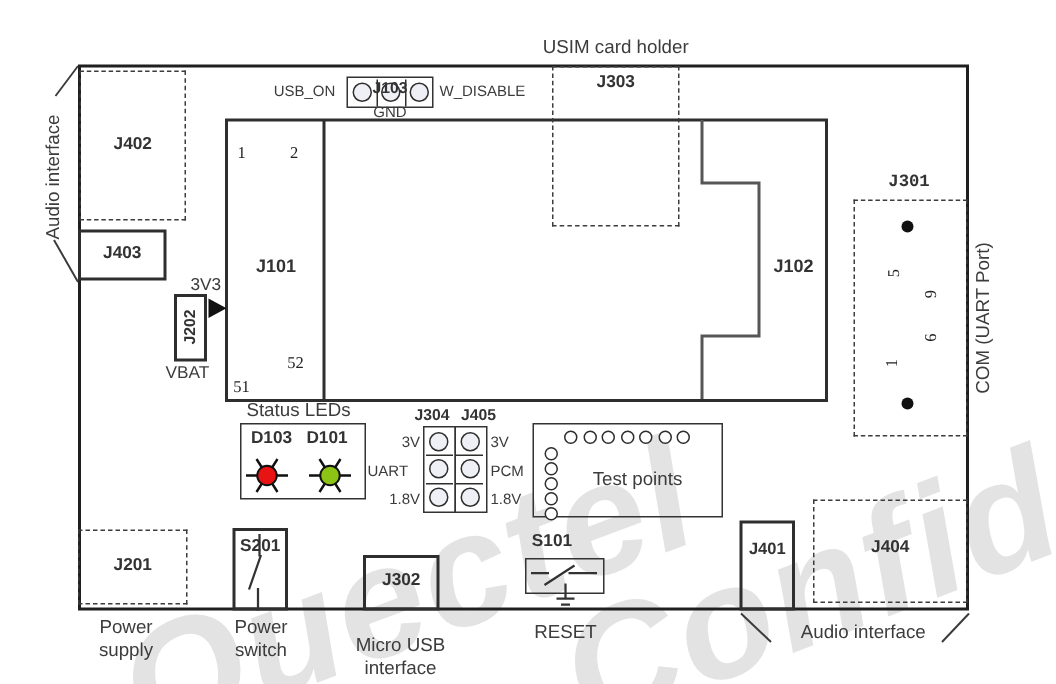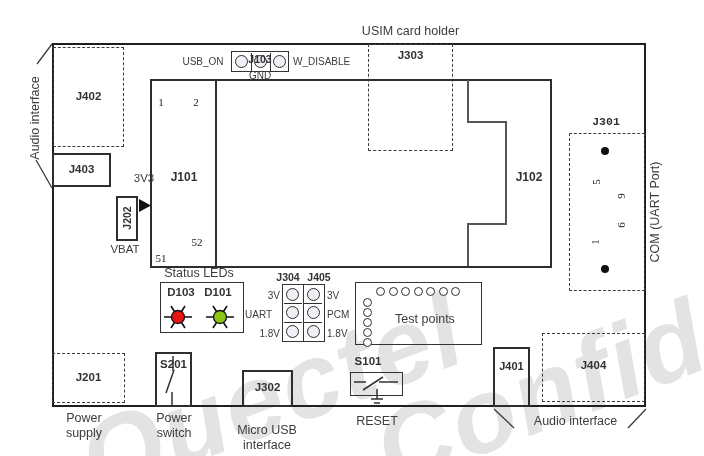--- a/index.html
+++ b/index.html
@@ -78,21 +78,21 @@
   <div class="rwrap pin rot90" style="left:613px;top:217px;width:16px;height:16px;">6</div>
   <div class="rwrap pin rot90" style="left:587px;top:234px;width:16px;height:16px;">1</div>
   <div class="cap rot90" style="left:592px;top:204px;width:128px;height:16px;white-space:nowrap;">COM (UART Port)</div>
 
   <div class="cap rot90" style="left:-25px;top:110px;width:122px;height:16px;white-space:nowrap;">Audio interface</div>
   <div class="dashed-box" style="left:53px;top:47px;width:71px;height:100px;"></div>
   <div class="lbl" style="left:53px;top:90px;width:71px;">J402</div>
   <div class="solid-box" style="left:52px;top:153px;width:59px;height:34px;"></div>
   <div class="lbl" style="left:52px;top:163px;width:59px;">J403</div>
 
-  <div class="tag" style="left:111px;top:172px;width:34px;text-align:center;font-size:11.5px;padding-left:16px;">3V3</div>
+  <div class="tag" style="left:111px;top:184px;width:34px;font-size:11.5px;padding-left:16px;">3V3</div>
   <div class="solid-box" style="left:116px;top:196px;width:22px;height:45px;"></div>
   <div class="rwrap lbl-sm rot90" style="left:114px;top:210px;width:26px;height:16px;">J202</div>
   <div class="tag" style="left:100px;top:243px;width:50px;text-align:center;font-size:11.5px;">VBAT</div>
 
   <div class="cap" style="left:155px;top:266px;width:88px;">Status LEDs</div>
   <div class="thin-box" style="left:160px;top:282px;width:84px;height:51px;"></div>
   <div class="lbl" style="left:161px;top:286px;width:40px;">D103</div>
   <div class="lbl" style="left:198px;top:286px;width:40px;">D101</div>
 
   <div class="lbl-sm" style="left:269px;top:271px;width:38px;">J304</div>

